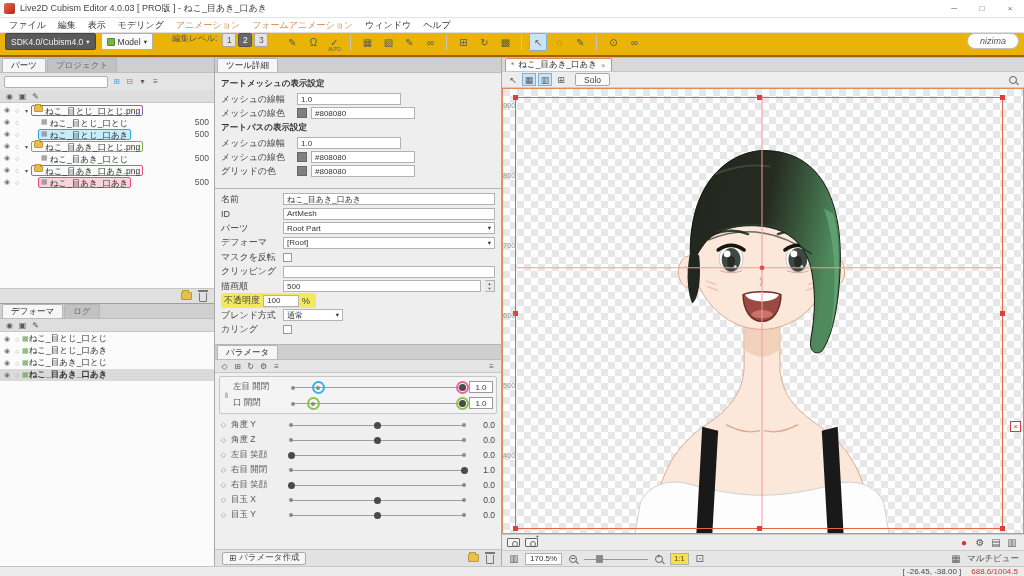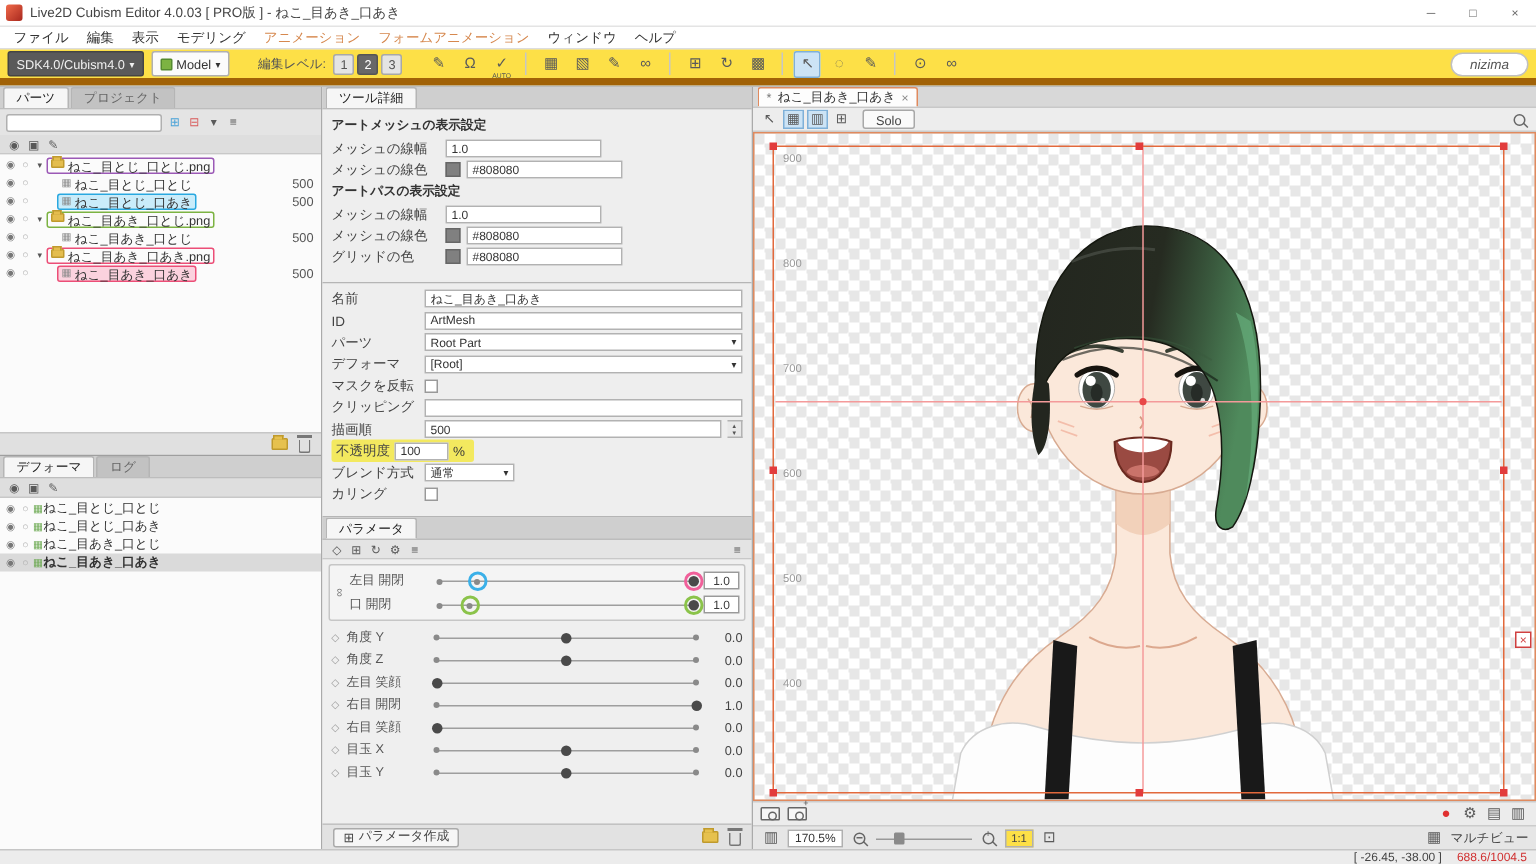--- a/index.html
+++ b/index.html
@@ -7,21 +7,21 @@
 #app{position:relative;width:1024px;height:576px;background:#d6d6d6;font-size:9px;color:#3a3a3a}
 
 .titlebar{height:18px;background:#fff;display:flex;align-items:center;border-bottom:1px solid #e4e4e4}
 .appicon{width:11px;height:11px;margin:0 5px 0 4px;border-radius:2px;background:linear-gradient(135deg,#f06a4a,#a8281e)}
 .title{font-size:9px;color:#444}
 .wbtns{margin-left:auto;display:flex;height:100%}
 .wb{width:28px;display:flex;align-items:center;justify-content:center;font-size:8px;color:#666}
 .menubar{height:15px;background:#fff;border-bottom:1px solid #ddd;display:flex;align-items:flex-end;padding-left:3px}
 .menu-item{padding:0 6px;font-size:9px;color:#333}
 .menu-item.muted{color:#d6884e}
-.toolbar{height:24px;background:#fde047;border-bottom:5px solid #a16207;display:flex;align-items:center;padding:0 5px;gap:5px}
+.toolbar{height:24px;background:#eab308;border-bottom:2px solid #a16207;display:flex;align-items:flex-start;padding:0 5px;gap:5px}
 .dd-dark{display:flex;align-items:center;gap:3px;background:#5a5a5a;color:#f0f0f0;font-size:8.5px;height:17px;padding:0 5px;border-radius:2px;border:1px solid #444}
 .dd-light{display:flex;align-items:center;gap:3px;background:#fbfbfb;color:#333;font-size:8.5px;height:17px;padding:0 5px;border-radius:2px;border:1px solid #b0b0b0}
 .caret{font-size:6.5px;color:inherit}
 .cube{width:8px;height:8px;background:#7cb342;border:1px solid #558b2f;border-radius:1px}
 .lvl-label{font-size:8.5px;color:#555;margin-left:14px}
 #editlevels{display:flex;gap:2px}
 .lvl{width:14px;height:14px;border:1px solid #a8a8a8;background:#e4e4e4;font-size:8.5px;display:flex;align-items:center;justify-content:center;border-radius:2px;color:#555}
 .lvl.active{background:#686868;color:#fff;border-color:#555}
 .tbgroups{display:flex;align-items:center;gap:3px;margin-left:10px;flex:1}
 .tb-sep{width:1px;height:15px;background:#c6c6c6;margin:0 4px}
@@ -105,21 +105,21 @@
 .viewbar{height:16px;background:#ededed;display:flex;align-items:center;gap:3px;padding:0 4px;border-bottom:1px solid #ccc;flex:none}
 .viewbar .gicon{width:14px;height:13px;font-size:9px}
 .solo{border:1px solid #a8a8a8;background:#fafafa;border-radius:2px;font-size:8.5px;padding:0 8px;height:13px;display:flex;align-items:center;color:#444;margin-left:4px}
 .canvas{position:relative;flex:1;overflow:hidden;border:1px solid #e08a5e;background:repeating-conic-gradient(#ffffff 0% 25%,#e7e7e7 0% 50%);background-size:14px 14px}
 .canvas svg{position:absolute;inset:0;width:100%;height:100%;z-index:1}
 .bbox{position:absolute;left:12px;top:8px;right:20px;bottom:4px;border:1px solid #e2693c;z-index:2}
 .handle{position:absolute;width:5px;height:5px;background:#e23c3c}
 .h-tl{left:-3px;top:-3px}.h-tm{left:calc(50% - 2.5px);top:-3px}.h-tr{right:-3px;top:-3px}
 .h-ml{left:-3px;top:calc(50% - 2.5px)}.h-mr{right:-3px;top:calc(50% - 2.5px)}
 .h-bl{left:-3px;bottom:-3px}.h-bm{left:calc(50% - 2.5px);bottom:-3px}.h-br{right:-3px;bottom:-3px}
-.ruler-num{position:absolute;left:19px;font-size:7.5px;color:#9a9a9a;z-index:3}
+.ruler-num{position:absolute;left:0;font-size:7.5px;color:#9a9a9a;z-index:3}
 .redx{position:absolute;right:2px;top:332px;width:11px;height:11px;background:#fff;border:1px solid #d04040;color:#d04040;font-size:8px;display:flex;align-items:center;justify-content:center;z-index:4}
 .snapbar{height:16px;background:#ececec;border-top:1px solid #ccc;display:flex;align-items:center;gap:5px;padding:0 5px;flex:none}
 .zoombar{height:16px;background:#e6e6e6;border-top:1px solid #ccc;display:flex;align-items:center;gap:4px;padding:0 5px;flex:none}
 .zoombox{background:#fff;border:1px solid #b0b0b0;font-size:8px;padding:0 4px;height:12px;display:flex;align-items:center;color:#333}
 .zslider{position:relative;width:64px;height:10px}
 .zslider::before{content:"";position:absolute;left:0;right:0;top:50%;height:1px;background:#999}
 .zthumb{position:absolute;left:18%;top:1px;width:7px;height:8px;background:#8a8a8a;border-radius:1px}
 .scalebox{border:1px solid #b0b0b0;background:#fde047;font-size:7.5px;padding:0 3px;height:12px;display:flex;align-items:center;color:#444}
 .mvlabel{font-size:8.5px;color:#444}
 .statusbar{height:10px;background:#ececec;border-top:1px solid #c6c6c6;display:flex;align-items:center;justify-content:flex-end;gap:10px;padding:0 6px;font-size:8px}

